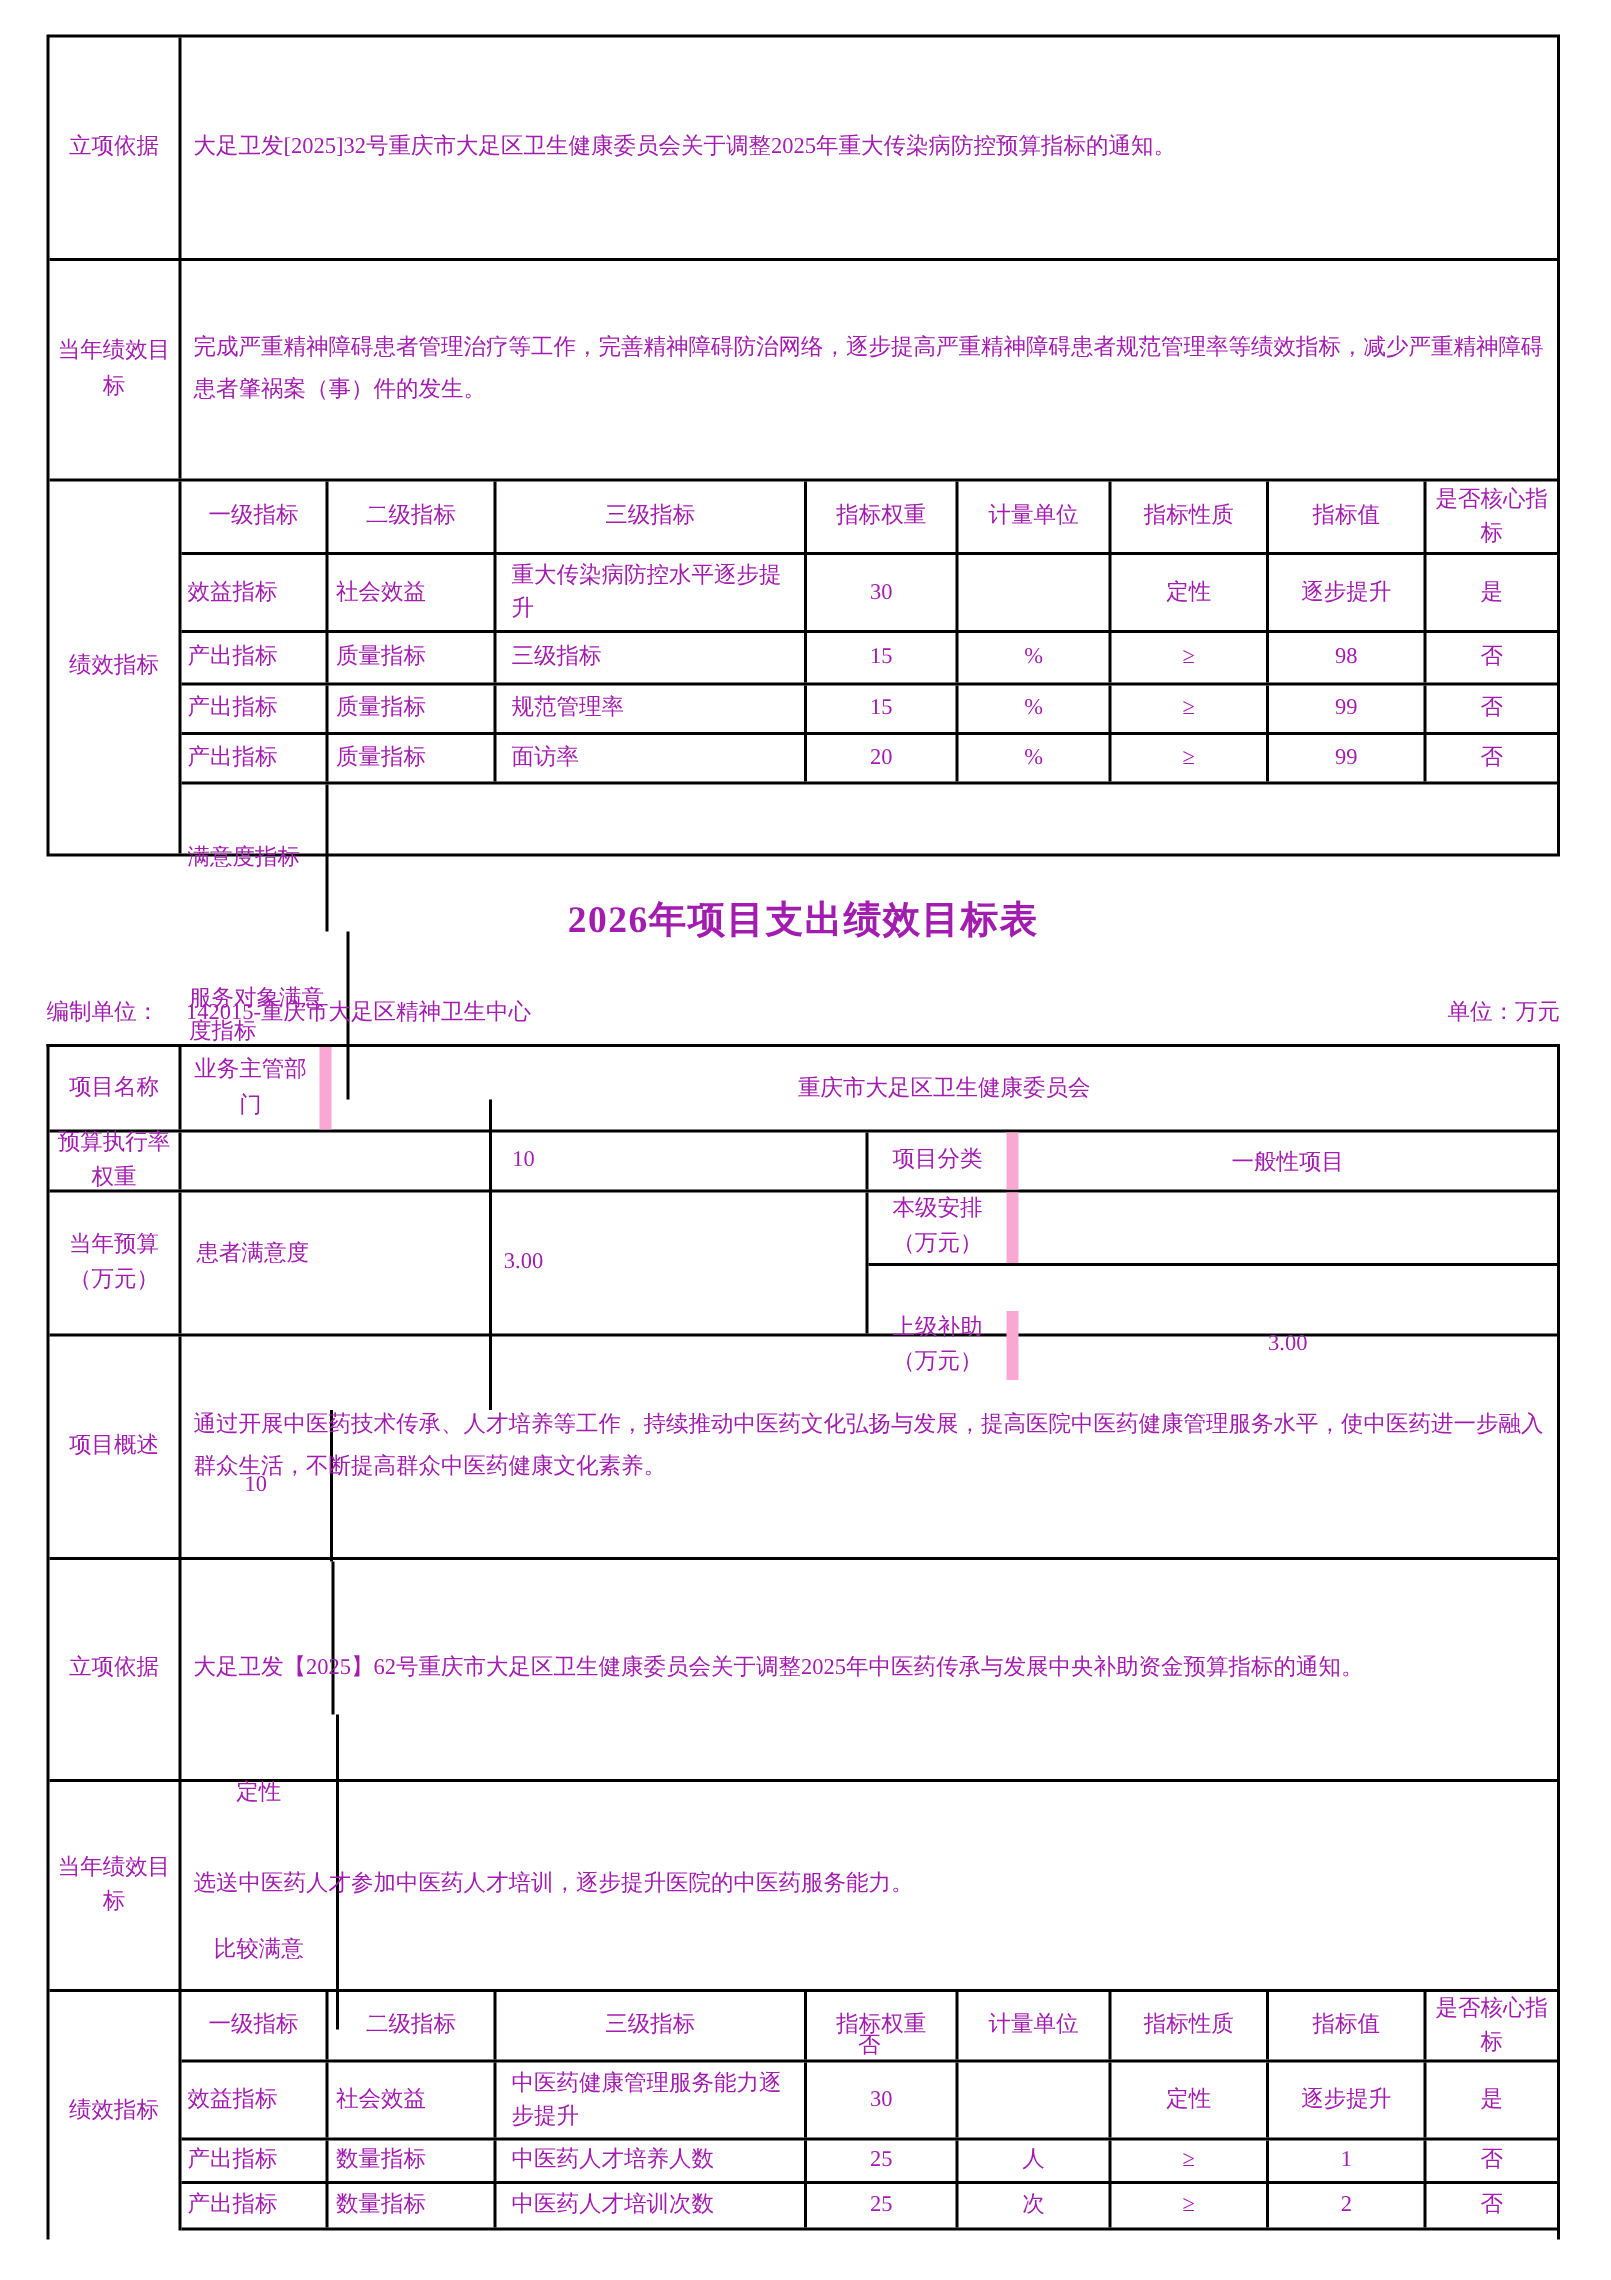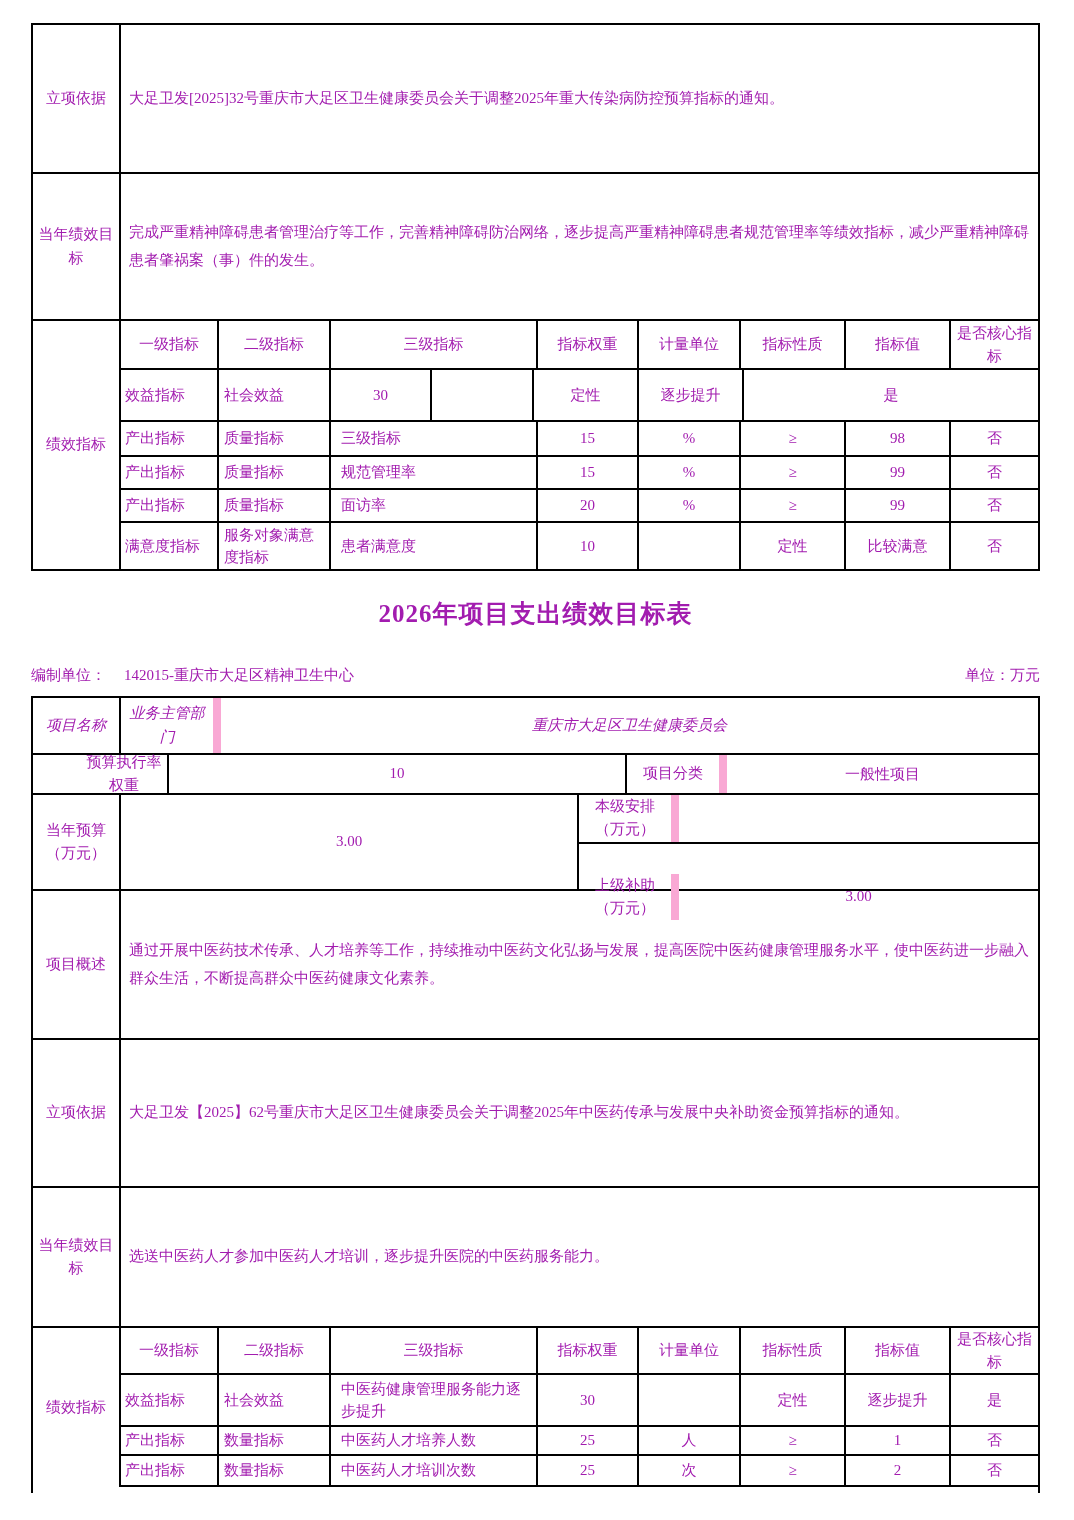--- a/index.html
+++ b/index.html
@@ -54,21 +54,21 @@
     flex:1 1 auto;
     display:flex;align-items:center;justify-content:center;
     text-align:center;padding:0 6px;
   }
   .budget-right{flex:1 1 auto;display:flex;flex-direction:column;gap:30px;}
   .budget-sub{display:flex;flex:1 1 auto;align-items:stretch;}
   .budget-sub.first{border-bottom:2px solid #000;}
   
   .itable{flex:1 1 auto;display:flex;flex-direction:column;}
   .irow{display:flex;border-bottom:2px solid #000;align-items:stretch;}
-  .irow.noline{border-bottom:none;}
+  .irow.noline{border-bottom:none;flex-direction:column;}
   .icell{
     border-right:2px solid #000;
     display:flex;align-items:center;justify-content:center;
     text-align:center;padding:0 4px;line-height:1.5;
   }
   .icell.c0{flex:0 0 98px;width:98px;justify-content:flex-start;text-align:left;}
   .icell.c1{flex:0 0 112px;width:112px;justify-content:flex-start;text-align:left;padding:0 5px;}
   .icell.c2{flex:0 0 207px;width:207px;justify-content:flex-start;text-align:left;padding:0 10px;}
   .icell.c3{flex:0 0 101px;width:101px;}
   .icell.c4{flex:0 0 102px;width:102px;}
@@ -77,22 +77,22 @@
   .icell.c7{flex:1 1 auto;border-right:none;}
   .irow.head .icell{justify-content:center;text-align:center;}
   
   .h-a1{height:149px;}
   .h-a2{height:147px;}
   .ih-head{height:49px;}
   .ih-r0{height:52px;}
   .ih-sm{height:35px;}
   .ih-sm2{height:33px;}
   .ih-r4{height:46px;}
-  .h-b1{height:57px;font-style:italic;}
-  .h-b2{height:40px;padding-left:48px;}
+  .h-b1{height:57px;}
+  .h-b2{height:40px;}
   .h-b3{height:96px;}
   .h-b4{height:149px;}
   .h-b5{height:148px;}
   .h-b6{height:140px;}
   .ih2-head{height:47px;}
   .ih2-r0{height:52px;}
   .ih2-r1{height:29px;}
   .ih2-r2{height:31px;}
   
   .doc-title{
@@ -139,20 +139,21 @@
           <div class="icell c2">三级指标</div>
           <div class="icell c3">指标权重</div>
           <div class="icell c4">计量单位</div>
           <div class="icell c5">指标性质</div>
           <div class="icell c6">指标值</div>
           <div class="icell c7">是否核心指标</div>
         </div>
         <div class="irow ih-r0">
           <div class="icell c0">效益指标</div>
           <div class="icell c1">社会效益</div>
+          <div class="icell c2">重大传染病防控水平逐步提升</div>
           <div class="icell c3">30</div>
           <div class="icell c4"></div>
           <div class="icell c5">定性</div>
           <div class="icell c6">逐步提升</div>
           <div class="icell c7">是</div>
         </div>
         <div class="irow ih-sm">
           <div class="icell c0">产出指标</div>
           <div class="icell c1">质量指标</div>
           <div class="icell c2">三级指标</div>

